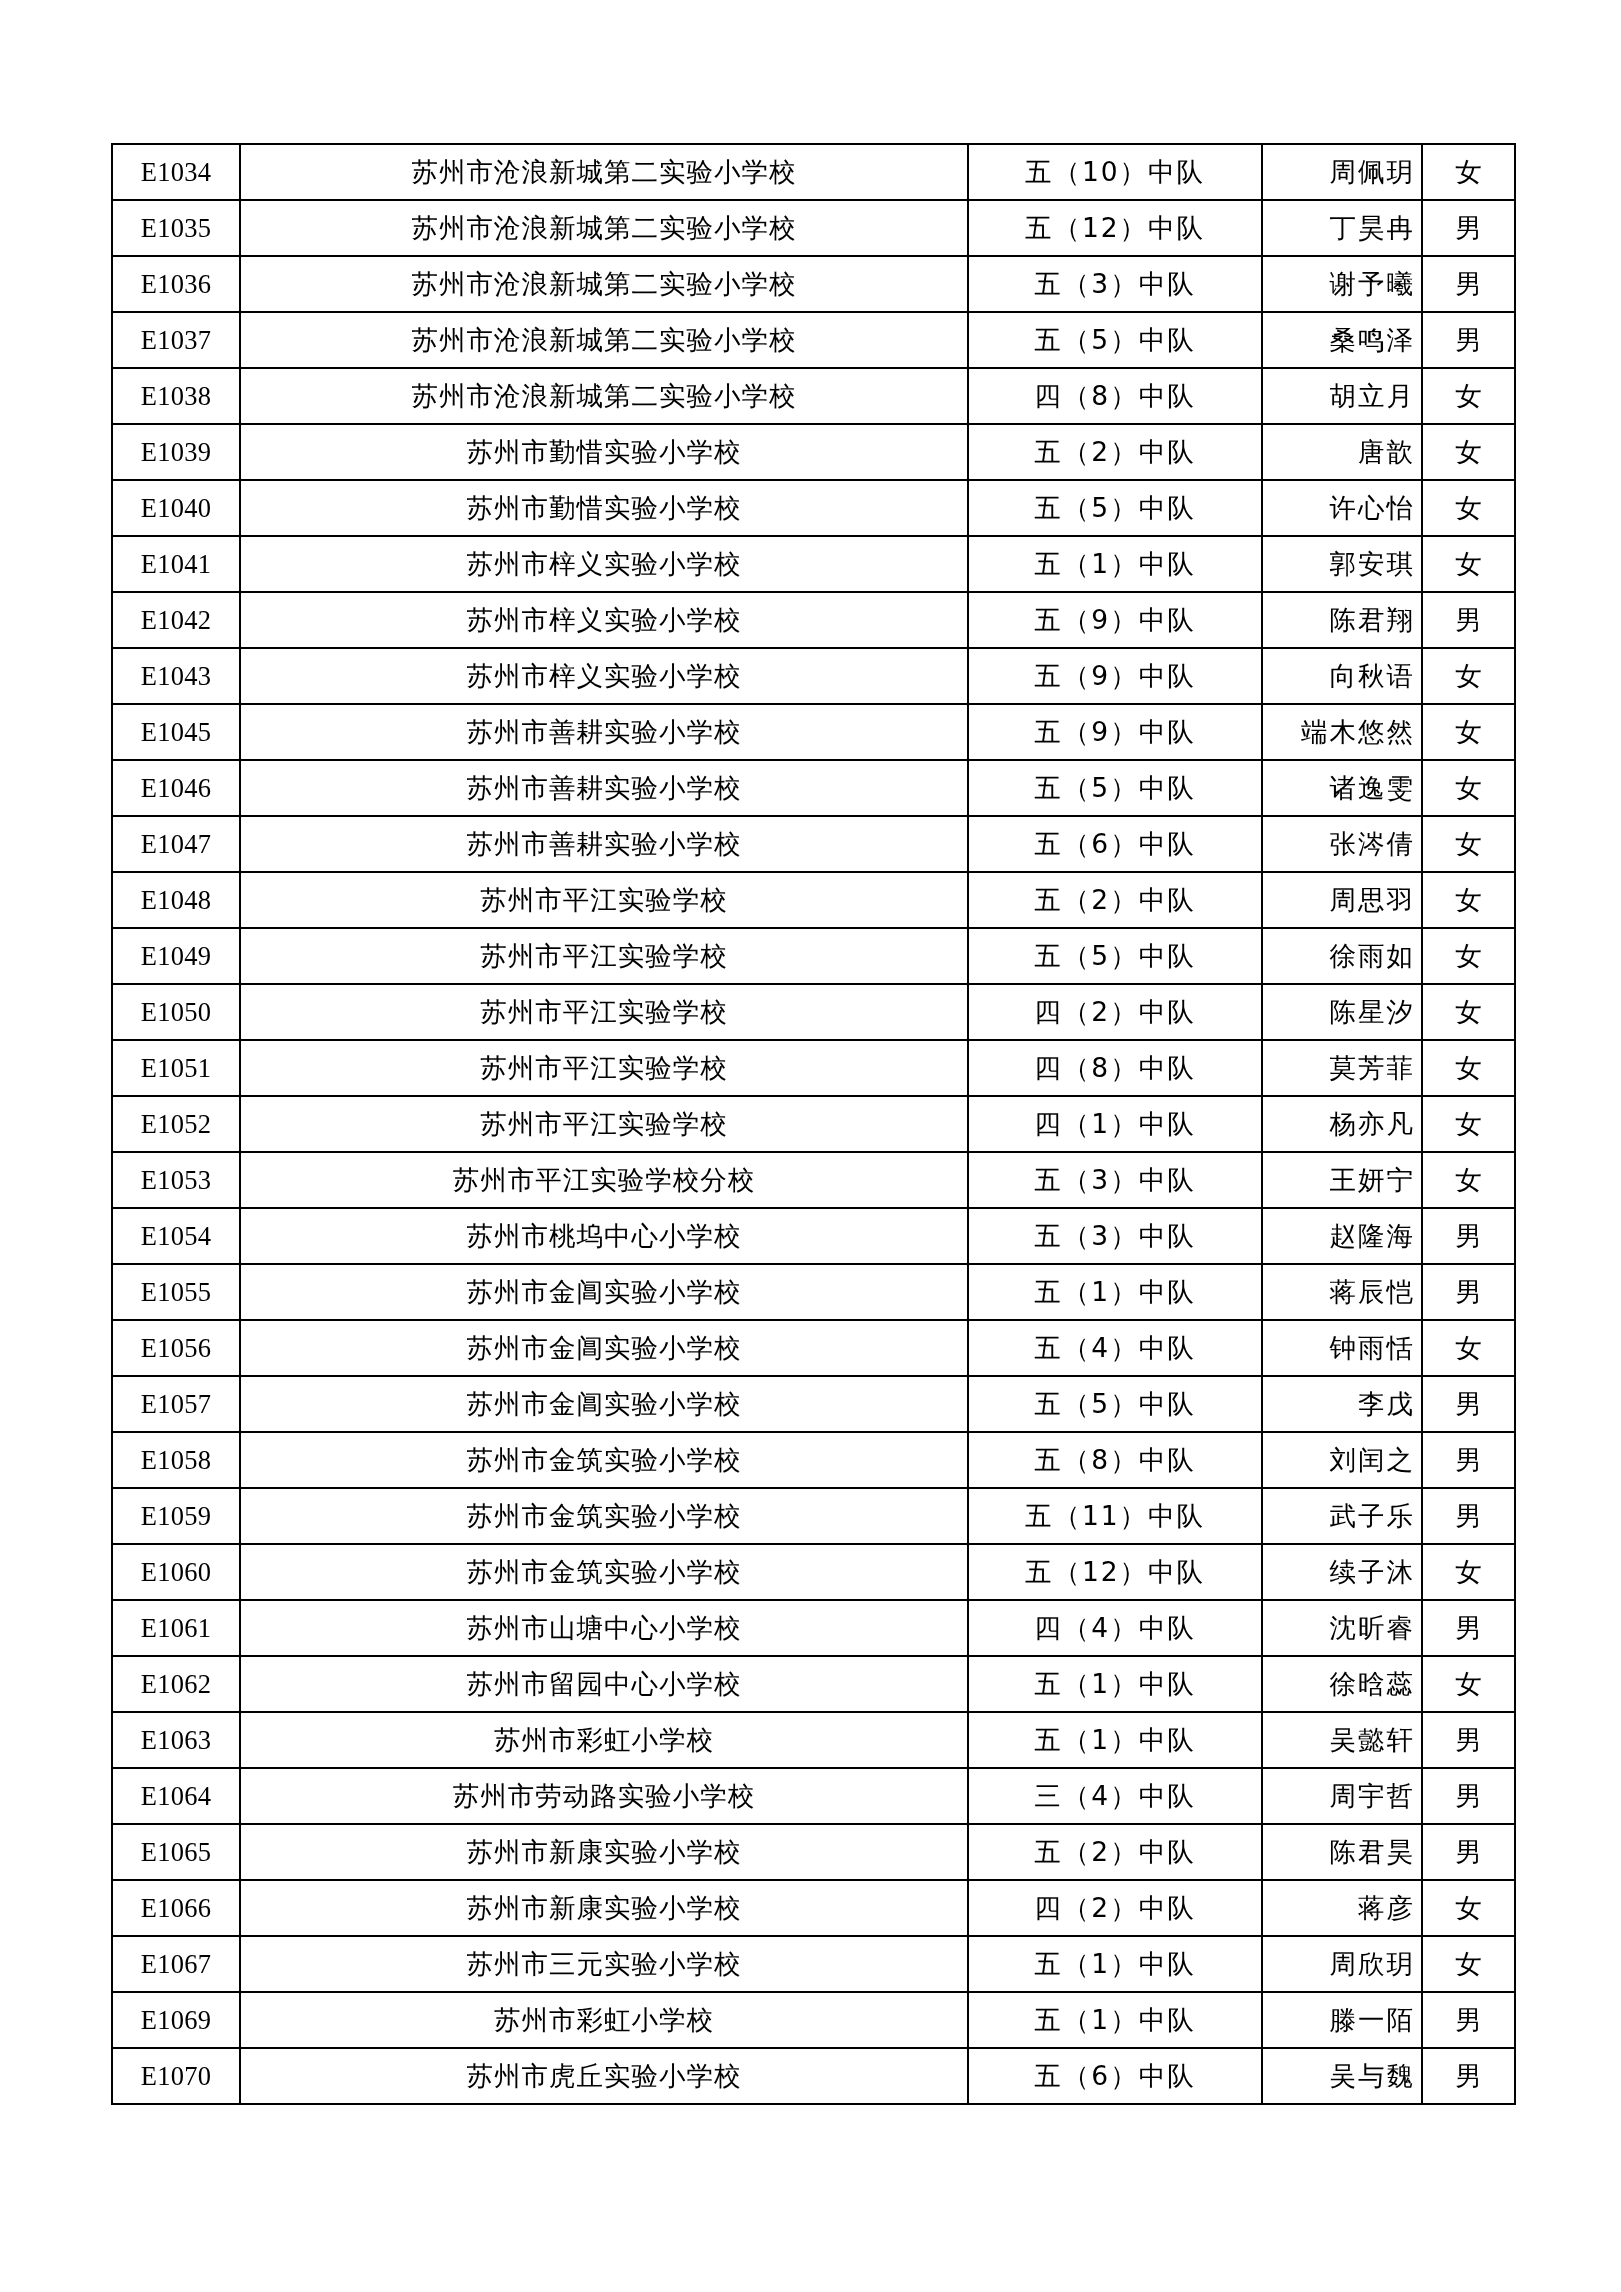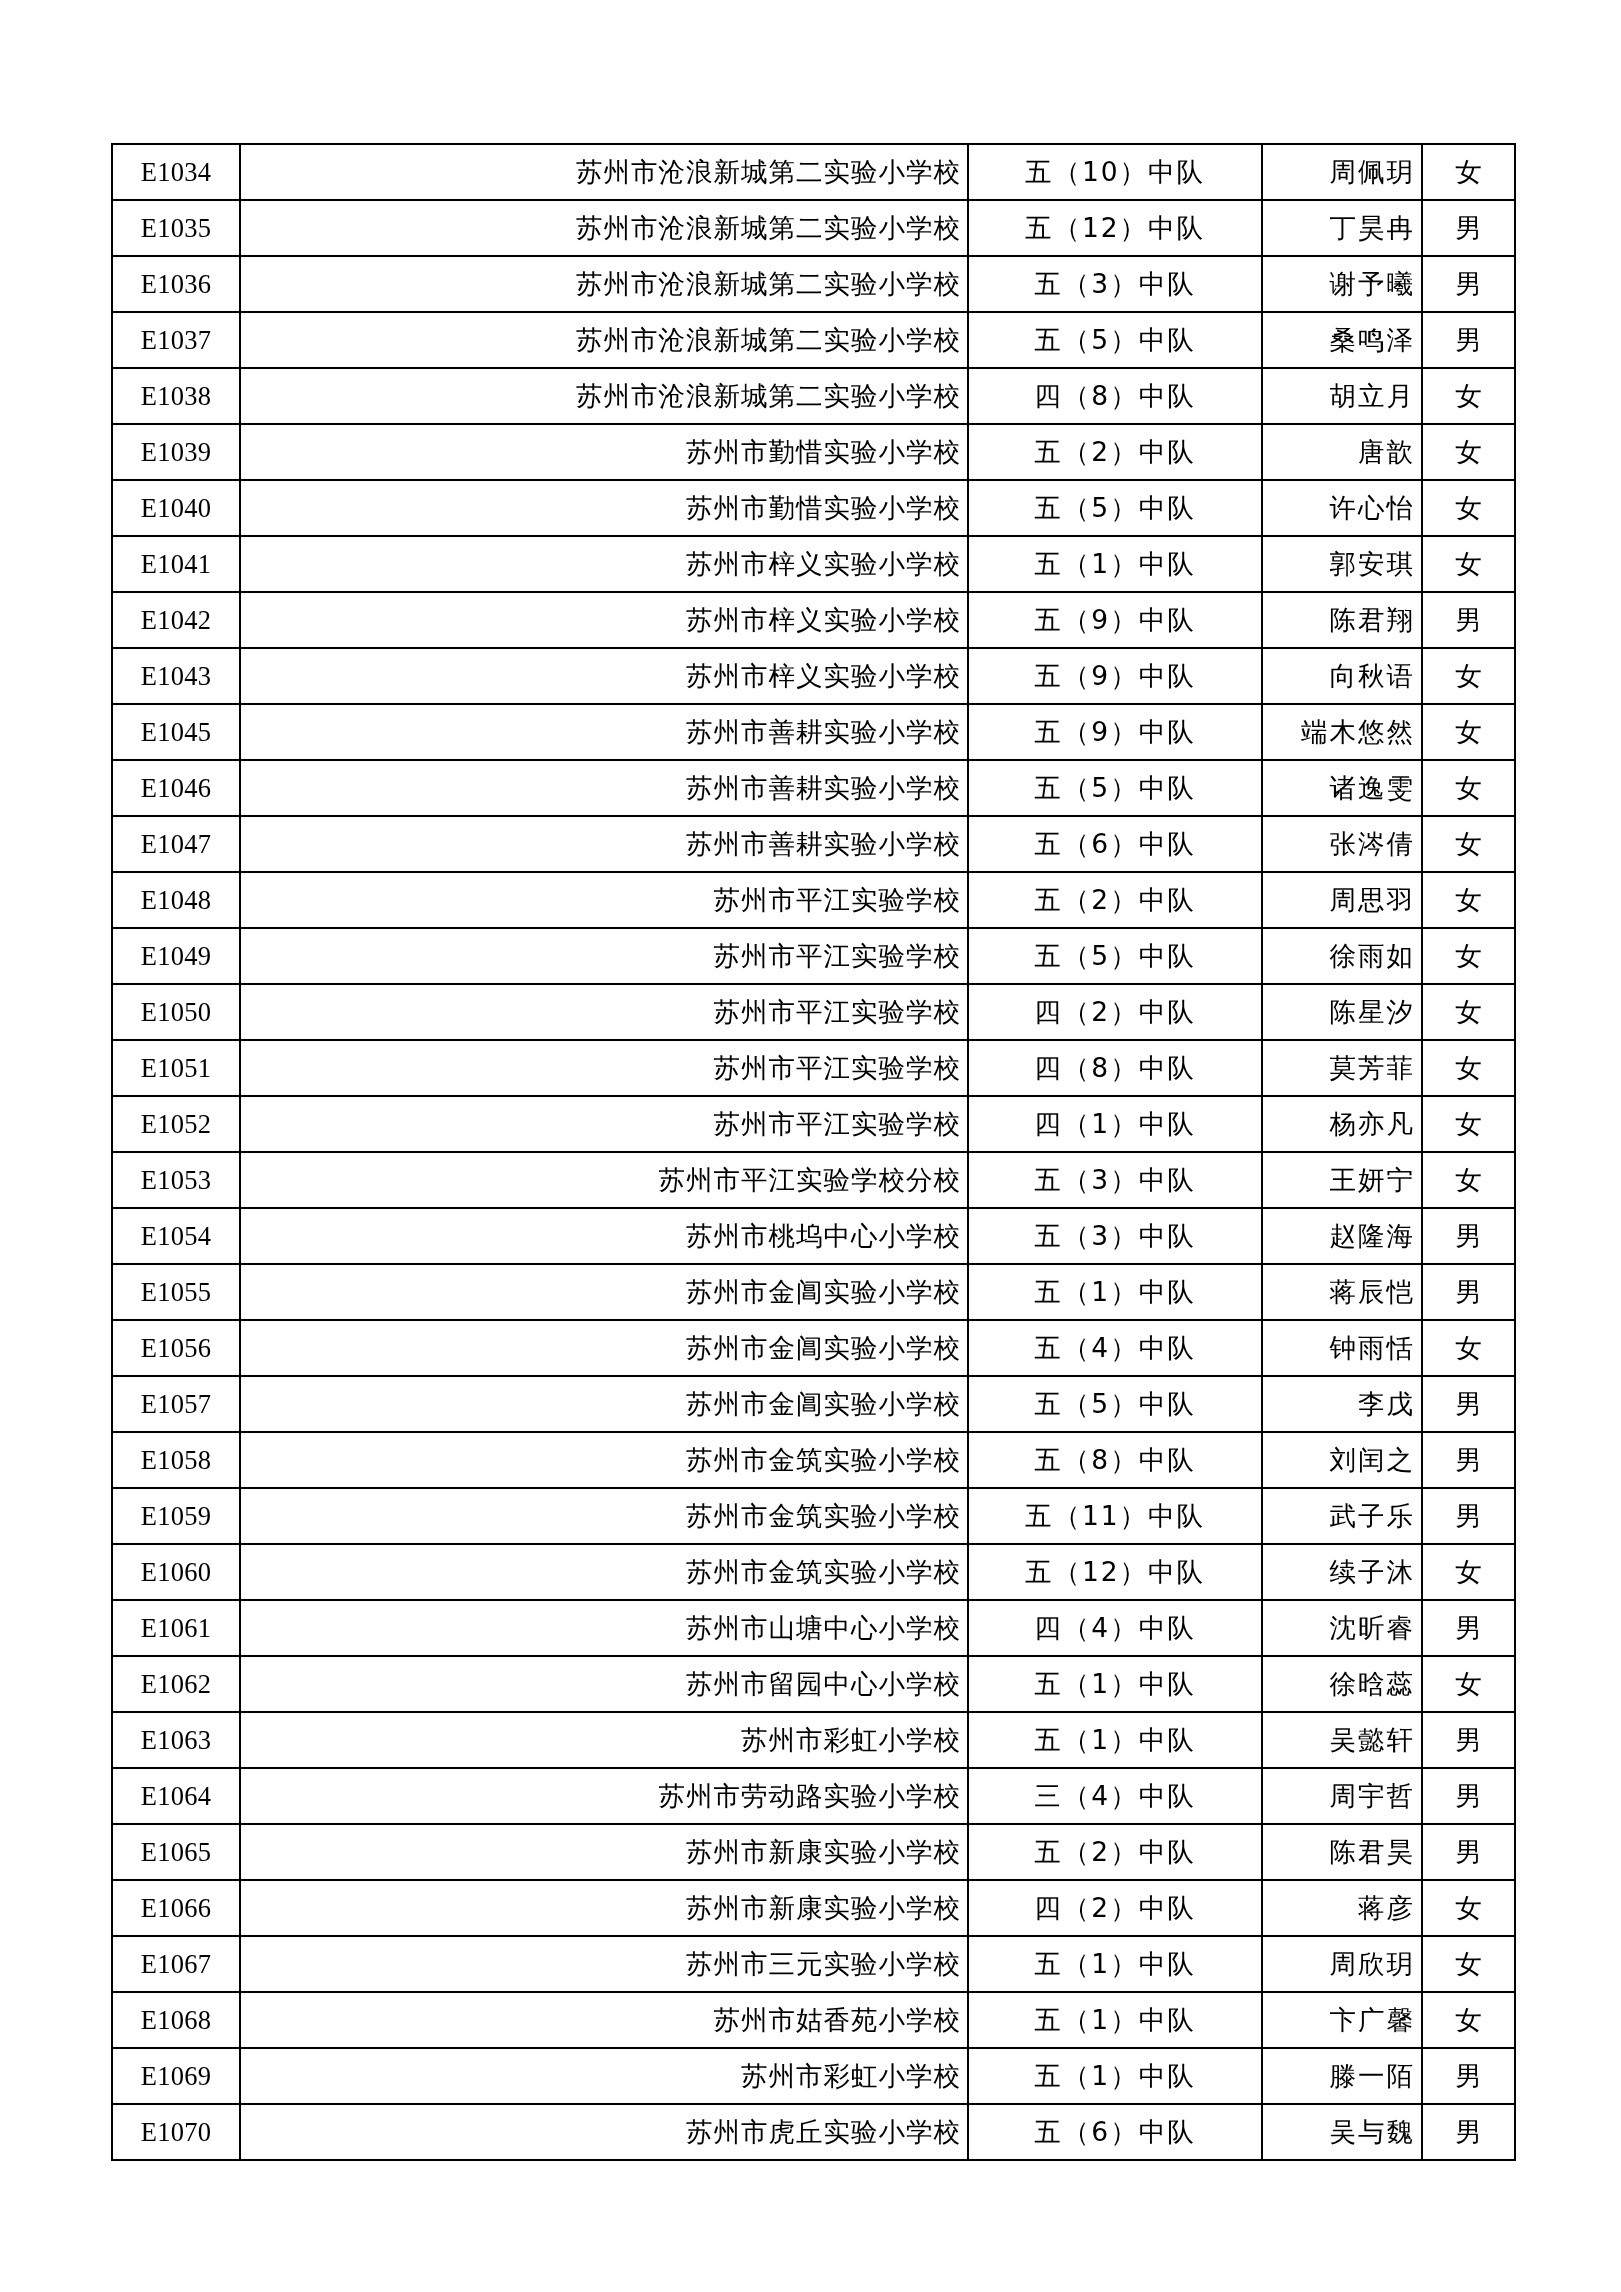--- a/index.html
+++ b/index.html
@@ -50,21 +50,21 @@
   col.c-name   { width: 160px; }
   col.c-gender { width: 93px; }
 
   td.id {
     text-align: center;
     font-family: "Liberation Serif", "DejaVu Serif", serif;
     font-size: 27.4px;
     letter-spacing: 0.3px;
   }
   td.school {
-    text-align: right;
+    text-align: center;
     padding-left: 9.8px;
     font-family: "DejaVu Sans", "Liberation Sans", sans-serif;
     font-size: 26.5px;
     letter-spacing: 1px;
   }
   td.cls {
     text-align: center;
     font-family: "DejaVu Sans", "Liberation Sans", sans-serif;
     font-size: 25.5px;
     letter-spacing: 2px;
@@ -321,27 +321,20 @@
             <td class="gender">女</td>
           </tr>
           <tr>
             <td class="id">E1067</td>
             <td class="school">苏州市三元实验小学校</td>
             <td class="cls">五（1）中队</td>
             <td class="name">周欣玥</td>
             <td class="gender">女</td>
           </tr>
           <tr>
-            <td class="id">E1068</td>
-            <td class="school">苏州市姑香苑小学校</td>
-            <td class="cls">五（1）中队</td>
-            <td class="name">卞广馨</td>
-            <td class="gender">女</td>
-          </tr>
-          <tr>
             <td class="id">E1069</td>
             <td class="school">苏州市彩虹小学校</td>
             <td class="cls">五（1）中队</td>
             <td class="name">滕一陌</td>
             <td class="gender">男</td>
           </tr>
           <tr>
             <td class="id">E1070</td>
             <td class="school">苏州市虎丘实验小学校</td>
             <td class="cls">五（6）中队</td>

